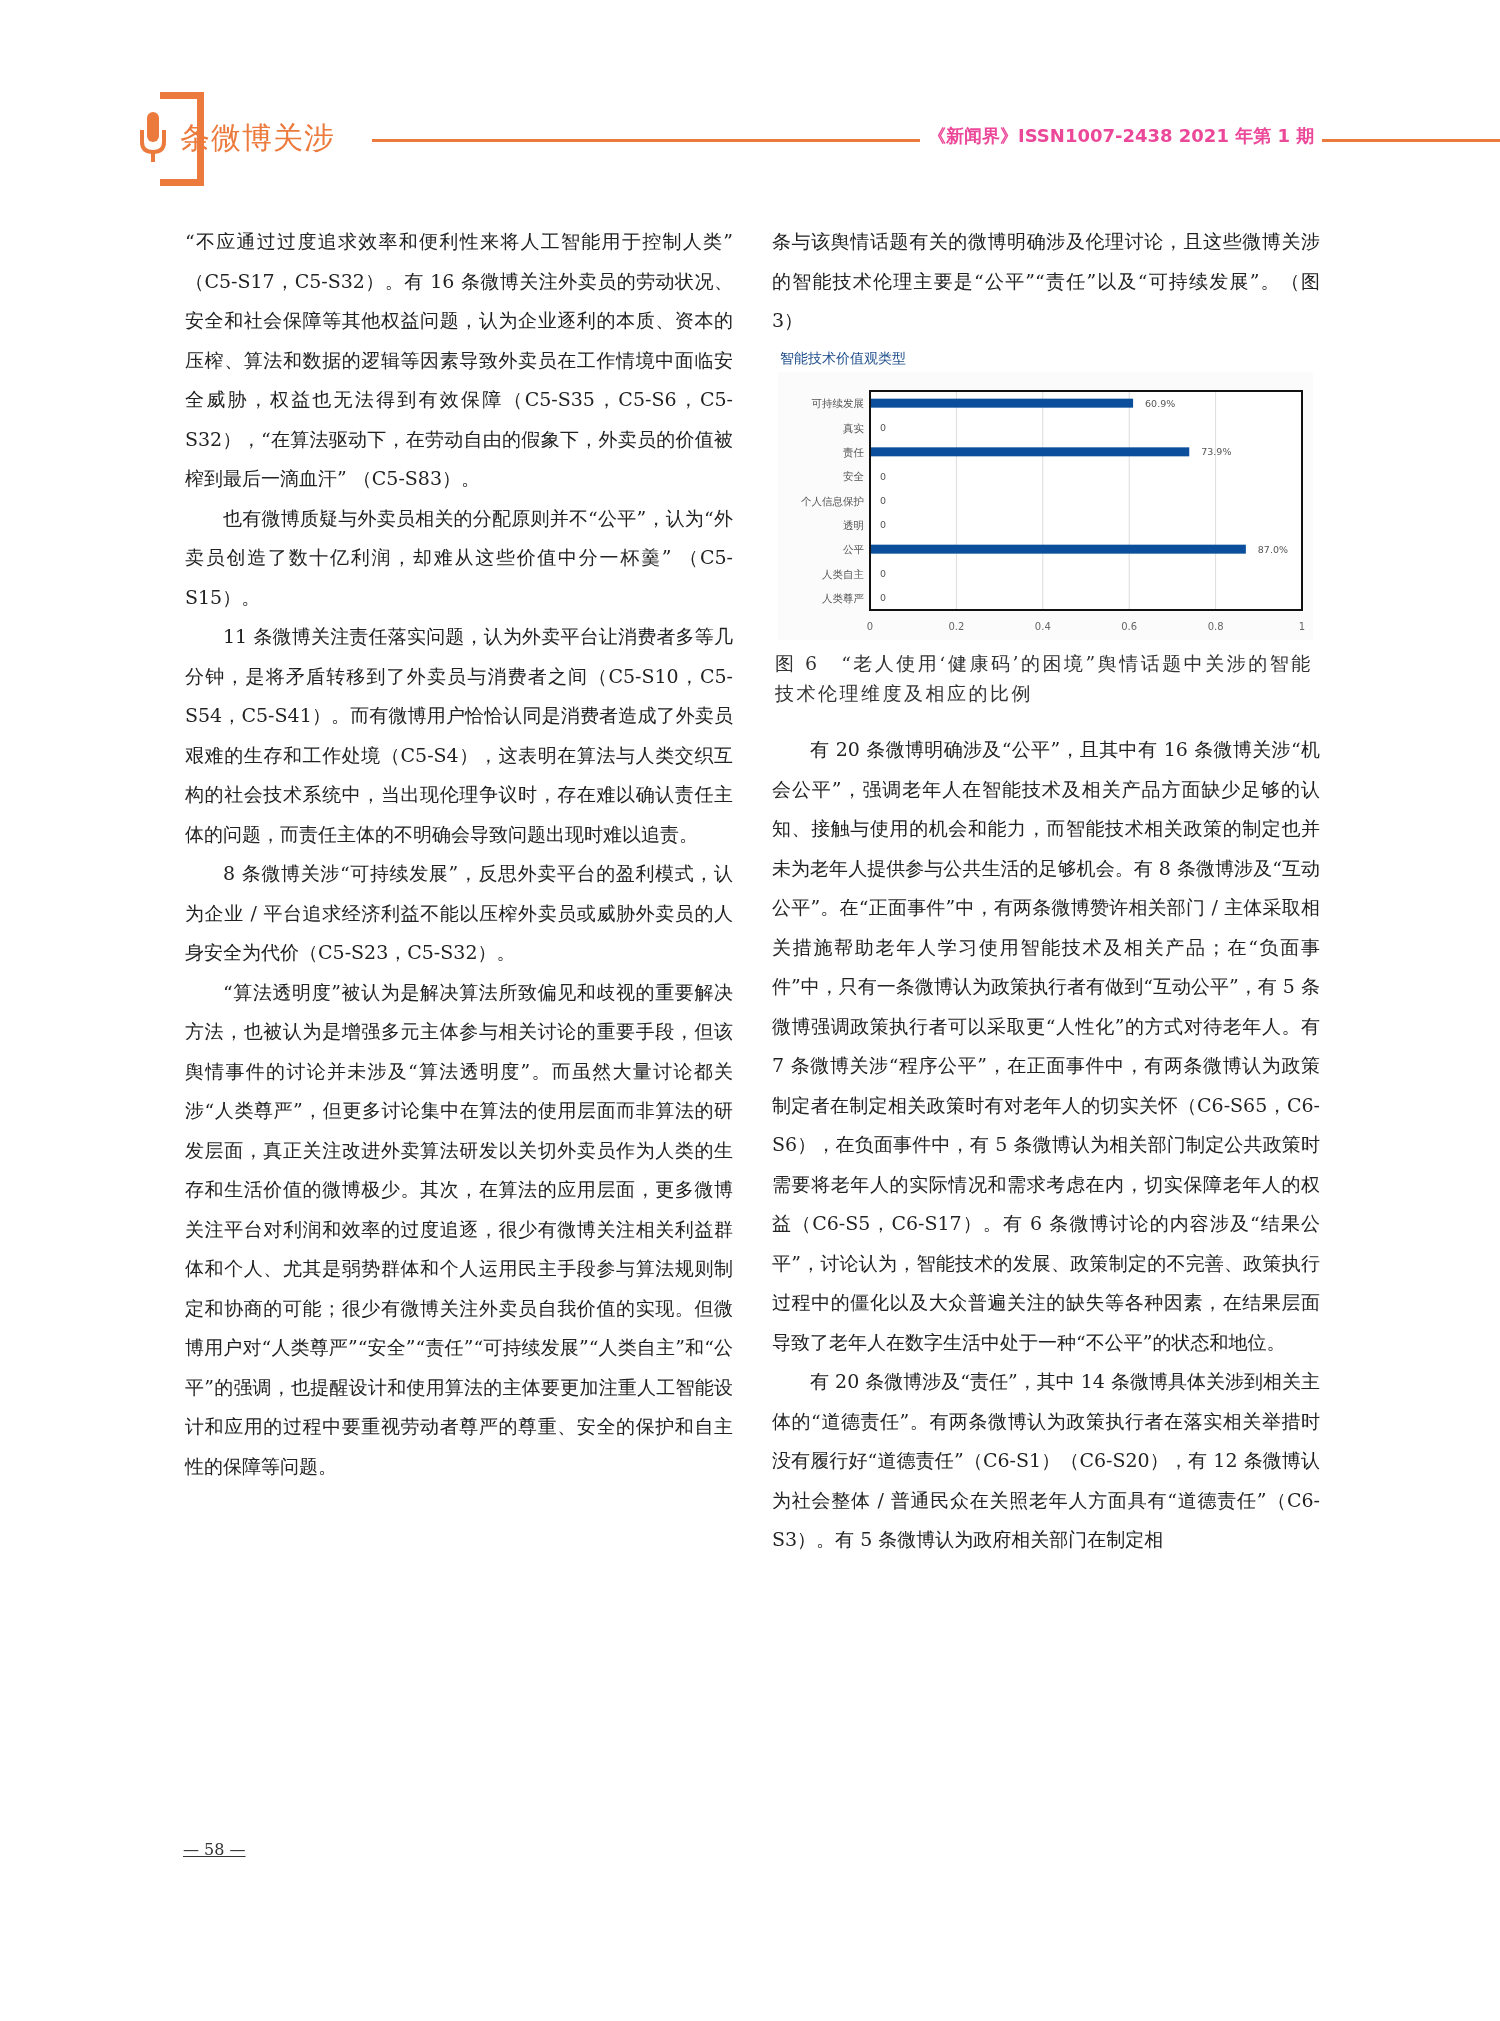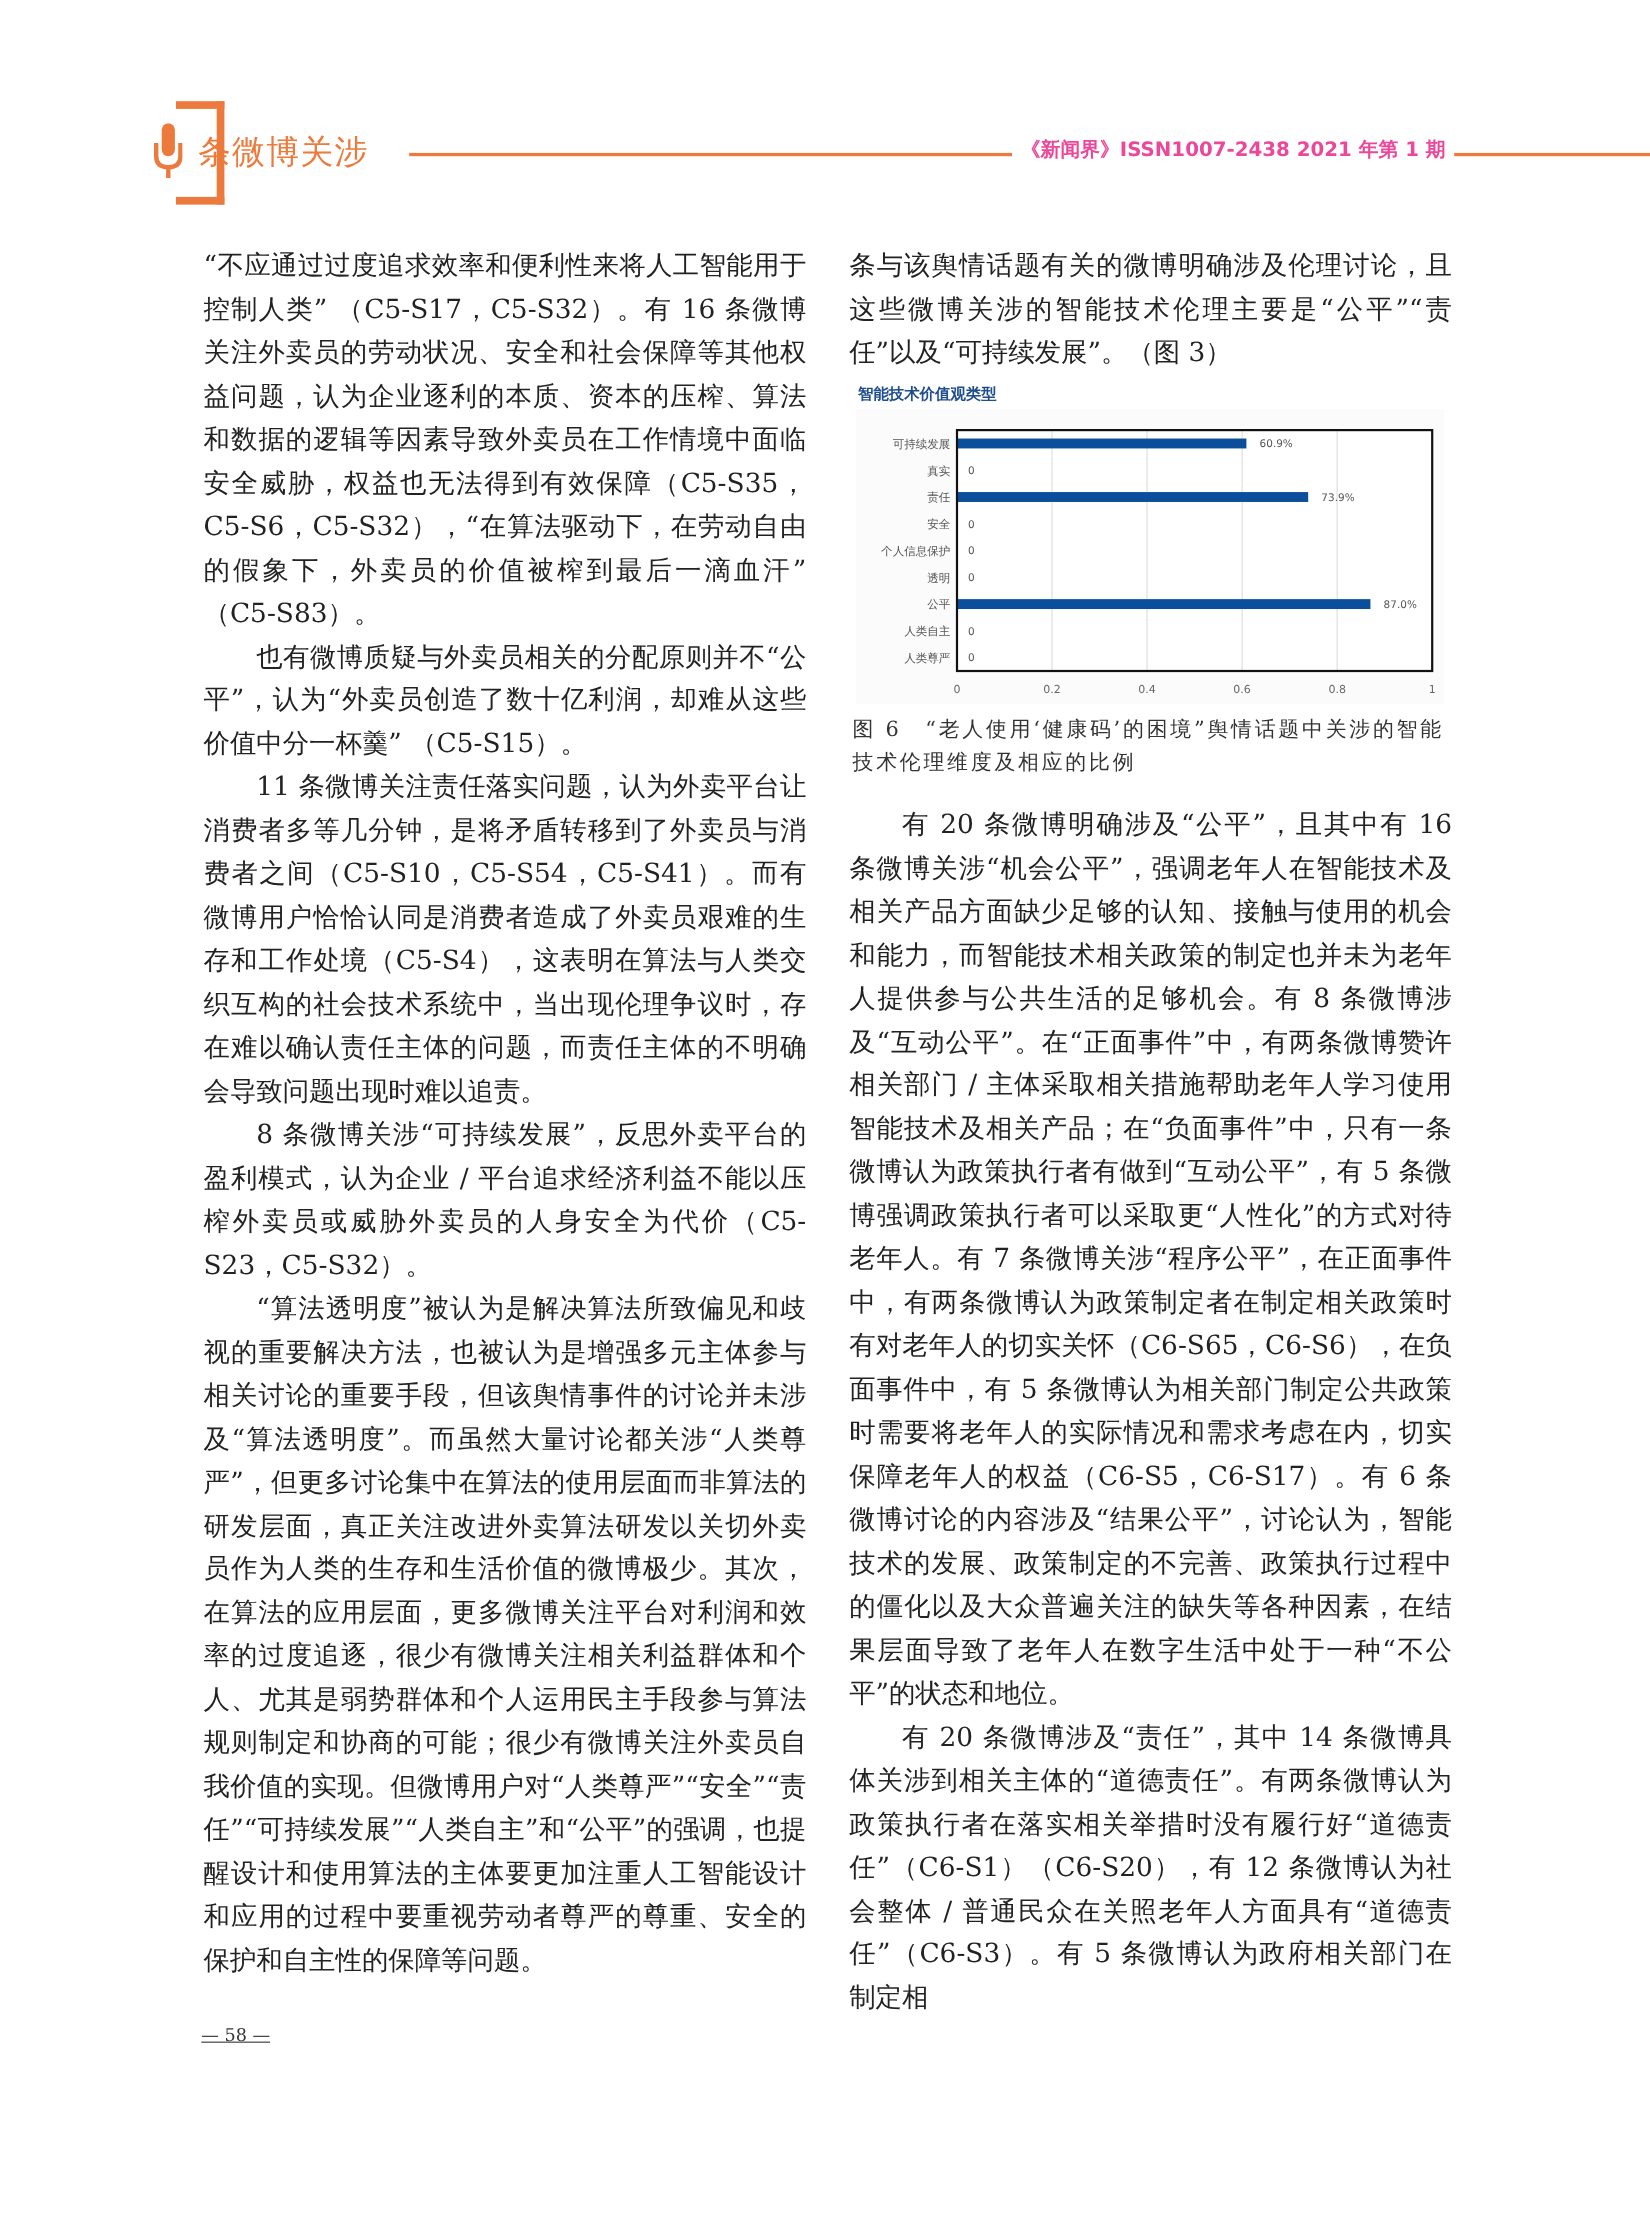--- a/index.html
+++ b/index.html
@@ -8,30 +8,30 @@
   .header { position:absolute; left:0; top:0; width:1500px; height:200px; }
   .logo-box-r { position:absolute; left:160px; top:92px; width:44px; height:94px;
                 border-top:7px solid #ec7a3c; border-bottom:7px solid #ec7a3c;
                 border-right:7px solid #ec7a3c; box-sizing:border-box; }
   .mic { position:absolute; left:140px; top:112px; width:26px; height:50px; }
   .section-title { position:absolute; left:180px; top:118px; font-size:30px;
                    color:#ec7a3c; letter-spacing:1px; font-family:"DejaVu Serif",serif; }
   .hline { position:absolute; height:3px; background:#ec7a3c; top:139px; }
   .journal { position:absolute; left:928px; top:124px; font-size:18px; font-weight:bold;
              color:#ec4899; font-family:"DejaVu Sans",sans-serif; white-space:nowrap; }
-  .col { position:absolute; width:548px; font-size:24px; line-height:39.5px; text-align:justify; }
+  .col { position:absolute; width:548px; font-size:19px; line-height:39.5px; text-align:justify; }
   .col p { margin:0; }
   .indent { text-indent:2em; }
   .left-col { left:185px; top:222px; }
   .right-col-top { left:772px; top:222px; }
   .right-col-bot { left:772px; top:730px; }
   .caption { position:absolute; left:775px; top:648px; width:545px; font-size:19px;
              line-height:30px; letter-spacing:2.5px; color:#333; }
   .chart { position:absolute; left:770px; top:342px; width:545px; height:300px; }
-  .chart-title { position:absolute; left:10px; top:8px; font-size:14px; font-weight:bold;
+  .chart-title { position:absolute; left:10px; top:8px; font-size:14px; font-weight:normal;
                  color:#1f4e8c; font-family:"DejaVu Sans",sans-serif; }
   .page-num { position:absolute; left:183px; top:1840px; font-size:16px; color:#333;text-decoration:underline; }
   svg text { font-family:"DejaVu Sans",sans-serif; }
 </style>
 </head>
 <body>
 
 <div class="header">
   <div class="logo-box-r"></div>
   <svg class="mic" viewBox="0 0 26 50">

